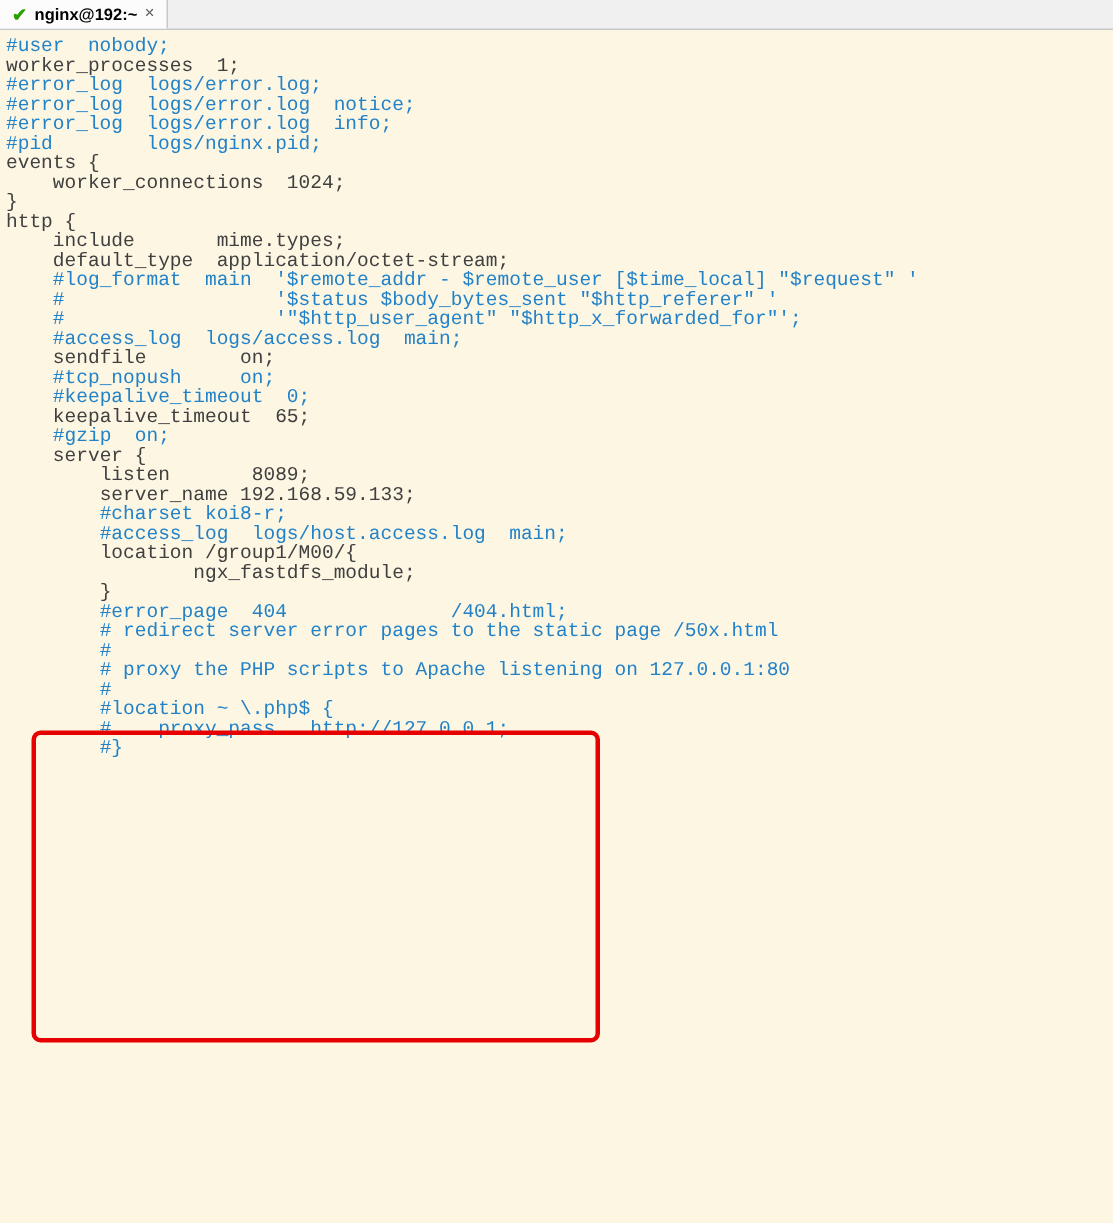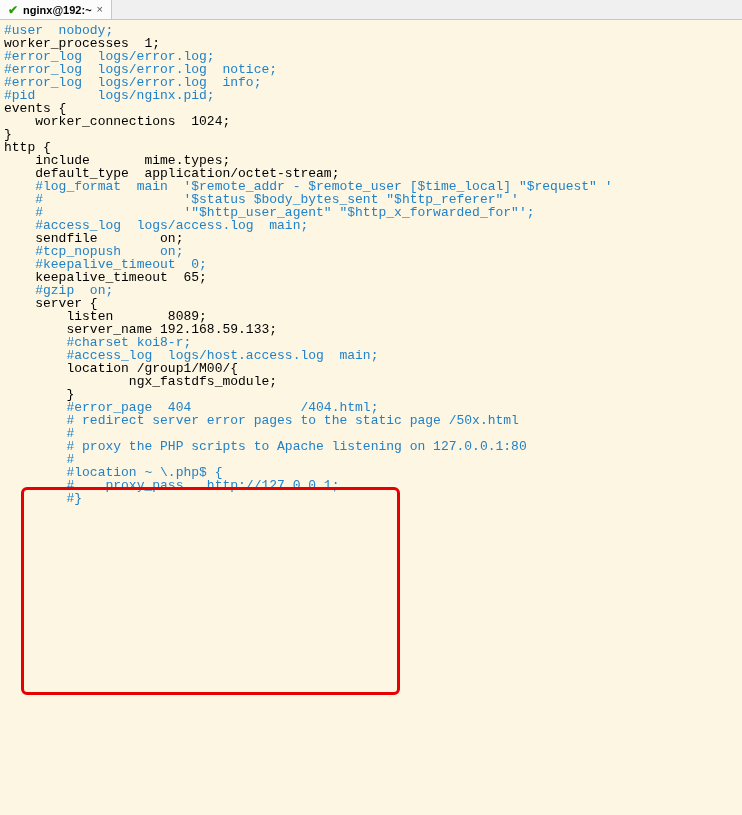--- a/index.html
+++ b/index.html
@@ -32,21 +32,21 @@
   .tab-title { color: #000; font-weight: bold; }
   .tab-close { color: #555; font-size: 11px; cursor: pointer; line-height: 1; }
   .editor {
     padding: 4px 12px 0 4px;
     white-space: pre;
     line-height: 13px;
     font-size: 13px;
     color: #657b83;
     position: relative;
   }
-  .plain   { color: #000000; }
+  .plain   { color: #404040; }
   .comment { color: #2282c8; }
   .hlbox {
     position: absolute;
     border: 3px solid #e60000;
     border-radius: 6px;
     pointer-events: none;
   }
 </style>
 </head>
 <body>

